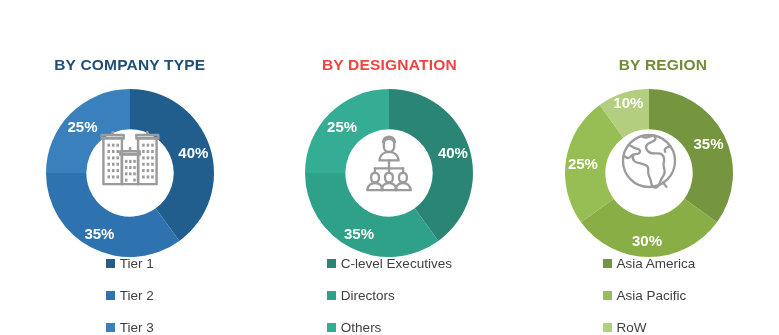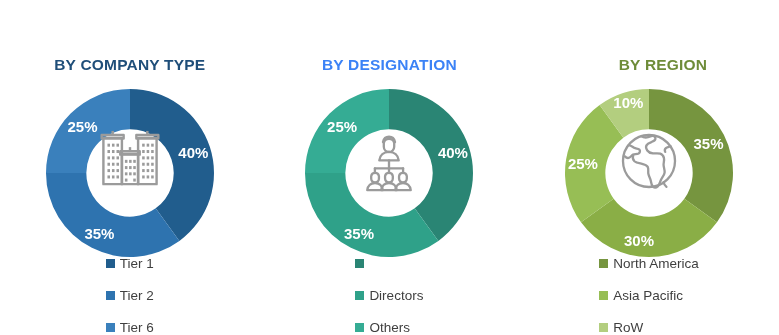--- a/index.html
+++ b/index.html
@@ -176,27 +176,27 @@
         <div class="legend-row">
           <span class="legend-swatch" style="background: rgb(33, 93, 141);"></span>
           <span class="legend-label">Tier 1</span>
         </div>
         <div class="legend-row">
           <span class="legend-swatch" style="background: rgb(46, 115, 175);"></span>
           <span class="legend-label">Tier 2</span>
         </div>
         <div class="legend-row">
           <span class="legend-swatch" style="background: rgb(58, 128, 188);"></span>
-          <span class="legend-label">Tier 6</span>
+          <span class="legend-label">Tier 3</span>
         </div>
       </div>
   </div>
 
   <div class="panel">
-    <div class="panel-title" style="color: #3b82f6;">BY DESIGNATION</div>
+    <div class="panel-title" style="color: #ef4444;">BY DESIGNATION</div>
     <div class="donut-wrap">
       <svg class="donut-svg" viewBox="0 0 180 180">
         <g>
             <path d="M 90 6 A 84 84 0 0 1 139.37396119256775 157.95742752749558 L 115.67445982013523 125.3378623142977 A 43.68 43.68 0 0 0 90 46.32 Z" fill="#2A8574"></path>
             <path d="M 139.37396119256775 157.95742752749558 A 84 84 0 0 1 6 90.00000000000001 L 46.32 90 A 43.68 43.68 0 0 0 115.67445982013523 125.3378623142977 Z" fill="#2FA189"></path>
             <path d="M 6 90.00000000000001 A 84 84 0 0 1 89.99999999999999 6 L 89.99999999999999 46.32 A 43.68 43.68 0 0 0 46.32 90 Z" fill="#35AC94"></path>
           </g>
       </svg>
       <svg class="hub-icon" viewBox="0 0 64 64">
         <g fill="none" stroke="#9B9B9B" stroke-width="2" stroke-linecap="round" stroke-linejoin="round">
@@ -216,20 +216,21 @@
           <path d="M37.4 57.2c0.4-3.9 3.1-6.2 6.7-6.2s6.3 2.3 6.7 6.2z"></path>
         </g>
       </svg>
       <div class="pct" style="left: 153.569px; top: 69.3453px; transform: translate(-50%, -50%);">40%</div>
       <div class="pct" style="left: 59.6553px; top: 149.555px; transform: translate(-50%, -50%);">35%</div>
       <div class="pct" style="left: 42.737px; top: 42.737px; transform: translate(-50%, -50%);">25%</div>
     </div>
     <div class="legend">
         <div class="legend-row">
           <span class="legend-swatch" style="background: rgb(42, 133, 116);"></span>
+          <span class="legend-label">C-level Executives</span>
         </div>
         <div class="legend-row">
           <span class="legend-swatch" style="background: rgb(47, 161, 137);"></span>
           <span class="legend-label">Directors</span>
         </div>
         <div class="legend-row">
           <span class="legend-swatch" style="background: rgb(53, 172, 148);"></span>
           <span class="legend-label">Others</span>
         </div>
       </div>
@@ -249,28 +250,28 @@
       <svg class="hub-icon" viewBox="0 0 64 64">
         <g fill="none" stroke="#9B9B9B" stroke-width="2" stroke-linecap="round" stroke-linejoin="round">
           <circle cx="32" cy="32" r="22.5"></circle>
           <path d="M14.5 18.2c1.9 0.3 3.3 1.6 4.6 2.4 1.6 1 3.3 0.4 4.6 1.6 1 0.9 0.4 2.6-0.7 3.3-1.5 0.9-3.3 0.3-4.8 1-1.5 0.7-2.2 2.4-3.8 2.8-1.2 0.3-2.4-0.4-3.2-1.3"></path>
           <path d="M25.5 10.4c1.3 1.1 3.1 1.4 4.7 1.2 1.9-0.2 3.4-1.5 5.3-1.3 1.4 0.1 2.3 1.4 2 2.7-0.3 1.5-2 2.1-3.4 2.6-1.7 0.6-3.5 1.3-4.3 2.9-0.7 1.4-0.2 3.1 0.7 4.4 1.1 1.6 3 2.3 4.9 2.5 2.1 0.2 4.3-0.4 6.3 0.3 1.6 0.6 2.8 2 3.2 3.6 0.5 2-0.3 4-0.3 6 0 2.3 1.2 4.5 0.9 6.8-0.3 2.2-2 3.9-3 5.9-1 2-1.3 4.4-2.9 5.9-1.1 1-2.9 1.3-4.1 0.4-1.5-1.1-1.5-3.3-1.9-5.1-0.5-2.2-1.9-4.2-2.2-6.4-0.3-1.9 0.4-4-0.5-5.7-0.9-1.7-3-2.3-4.9-2.7-2.3-0.5-4.9-0.6-6.6-2.2-1.3-1.3-1.7-3.4-1.1-5.1"></path>
           <path d="M50.6 19.2c-1.3 0.6-2.9 0.6-4 1.6-0.9 0.8-1.1 2.2-0.6 3.3"></path>
           <path d="M44.6 50.3c0.3 1.6 1.2 3.1 2.5 4.1"></path>
         </g>
       </svg>
       <div class="pct" style="left: 149.555px; top: 59.6553px; transform: translate(-50%, -50%);">35%</div>
-      <div class="pct" style="left: 80px; top: 156.84px; transform: translate(-50%, -50%);">30%</div>
+      <div class="pct" style="left: 88px; top: 156.84px; transform: translate(-50%, -50%);">30%</div>
       <div class="pct" style="left: 23.9829px; top: 79.5439px; transform: translate(-50%, -50%);">25%</div>
       <div class="pct" style="left: 69.3453px; top: 19px; transform: translate(-50%, -50%);">10%</div>
     </div>
     <div class="legend">
         <div class="legend-row">
           <span class="legend-swatch" style="background: rgb(118, 149, 63);"></span>
-          <span class="legend-label">North America</span>
+          <span class="legend-label">Asia America</span>
         </div>
         <div class="legend-row">
           <span class="legend-swatch" style="background: rgb(151, 190, 85);"></span>
           <span class="legend-label">Asia Pacific</span>
         </div>
         <div class="legend-row">
           <span class="legend-swatch" style="background: rgb(179, 206, 127);"></span>
           <span class="legend-label">RoW</span>
         </div>
       </div>

